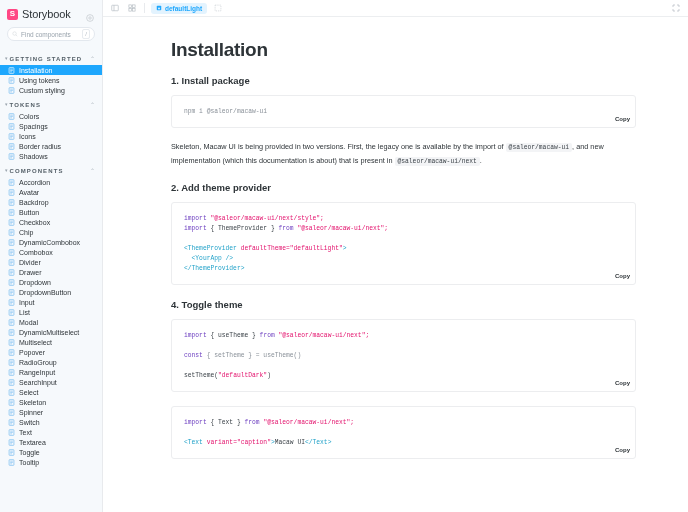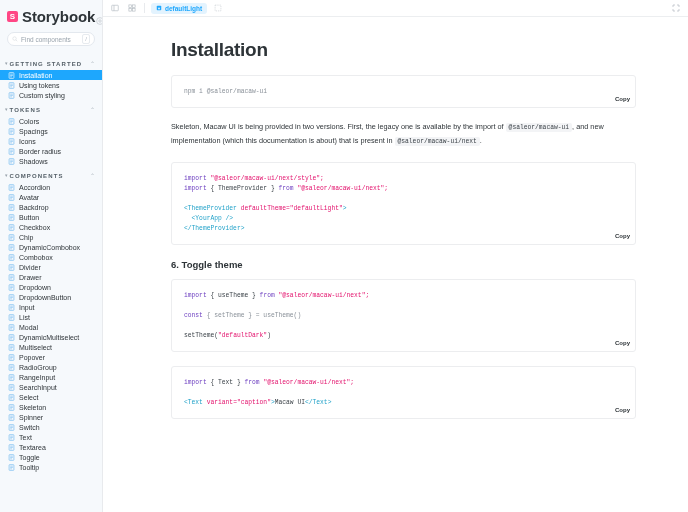--- a/index.html
+++ b/index.html
@@ -25,21 +25,21 @@
     justify-content: space-between;
   }
   .sb-brand { display: flex; align-items: center; gap: 4px; }
   .sb-logo {
     width: 11px; height: 11px; border-radius: 2px;
     background: #ff4785; color: #fff;
     font-size: 8px; font-weight: bold;
     display: flex; align-items: center; justify-content: center;
     line-height: 1;
   }
-  .sb-title { font-size: 15px; font-weight: bold; color: #2e3438; letter-spacing: -0.1px; }
+  .sb-title { font-size: 11px; font-weight: normal; color: #2e3438; letter-spacing: -0.1px; }
   .sb-gear { width: 10px; height: 10px; opacity: .45; }
 
   .sb-search {
     margin: 2px 7px 8px 7px;
     height: 14px; border: 1px solid #e3e8ee; border-radius: 8px;
     background: #fff; display: flex; align-items: center;
     padding: 0 4px; gap: 3px;
   }
   .sb-search svg { flex: 0 0 auto; opacity: .4; }
   .sb-search .ph { font-size: 6.5px; color: #9aa4ad; flex: 1; }
@@ -632,45 +632,47 @@
         <svg width="8" height="8" viewBox="0 0 16 16">
             <path d="M2 6 V2 H6 M10 2 H14 V6 M14 10 V14 H10 M6 14 H2 V10" fill="none" stroke="#73808c" stroke-width="1.4"></path>
           </svg>
       </span>
     </div>
 
     <div class="content">
       <h1 class="doc-title">Installation</h1>
 
       <div class="sect">
+        <h2 class="doc-h2">1. Install package</h2>
         <div class="code-block">
           <div class="line tok-dim">npm i @saleor/macaw-ui</div>
           <span class="copy-btn">Copy</span>
         </div>
         <p class="para">
           <span>Skeleton, Macaw UI is being provided in two versions. First, the legacy one is available by the import of</span>
           <span class="inline-code">@saleor/macaw-ui</span><span>, and new implementation (which this documentation is about) that is present in</span>
           <span class="inline-code">@saleor/macaw-ui/next</span><span>.</span>
         </p>
       </div>
 
       <div class="sect">
+        <h2 class="doc-h2">2. Add theme provider</h2>
         <div class="code-block">
           <div class="line"><span class="tok-kw">import</span> <span class="tok-str">"@saleor/macaw-ui/next/style";</span></div>
           <div class="line"><span class="tok-kw">import</span> <span class="tok-plain">{ ThemeProvider }</span> <span class="tok-kw">from</span> <span class="tok-str">"@saleor/macaw-ui/next";</span></div>
           <div class="blank"></div>
           <div class="line"><span class="tok-tag">&lt;ThemeProvider</span> <span class="tok-attr">defaultTheme=</span><span class="tok-str">"defaultLight"</span><span class="tok-tag">&gt;</span></div>
           <div class="line tok-tag">  &lt;YourApp /&gt;</div>
           <div class="line tok-tag">&lt;/ThemeProvider&gt;</div>
           <span class="copy-btn">Copy</span>
         </div>
       </div>
 
       <div class="sect">
-        <h2 class="doc-h2">6. Toggle theme</h2>
+        <h2 class="doc-h2">4. Toggle theme</h2>
         <div class="code-block">
           <div class="line"><span class="tok-kw">import</span> <span class="tok-plain">{ useTheme }</span> <span class="tok-kw">from</span> <span class="tok-str">"@saleor/macaw-ui/next";</span></div>
           <div class="blank"></div>
           <div class="line"><span class="tok-kw">const</span> <span class="tok-dim">{ setTheme } = useTheme()</span></div>
           <div class="blank"></div>
           <div class="line"><span class="tok-plain">setTheme(</span><span class="tok-str">"defaultDark"</span><span class="tok-plain">)</span></div>
           <span class="copy-btn">Copy</span>
         </div>
       </div>
 

